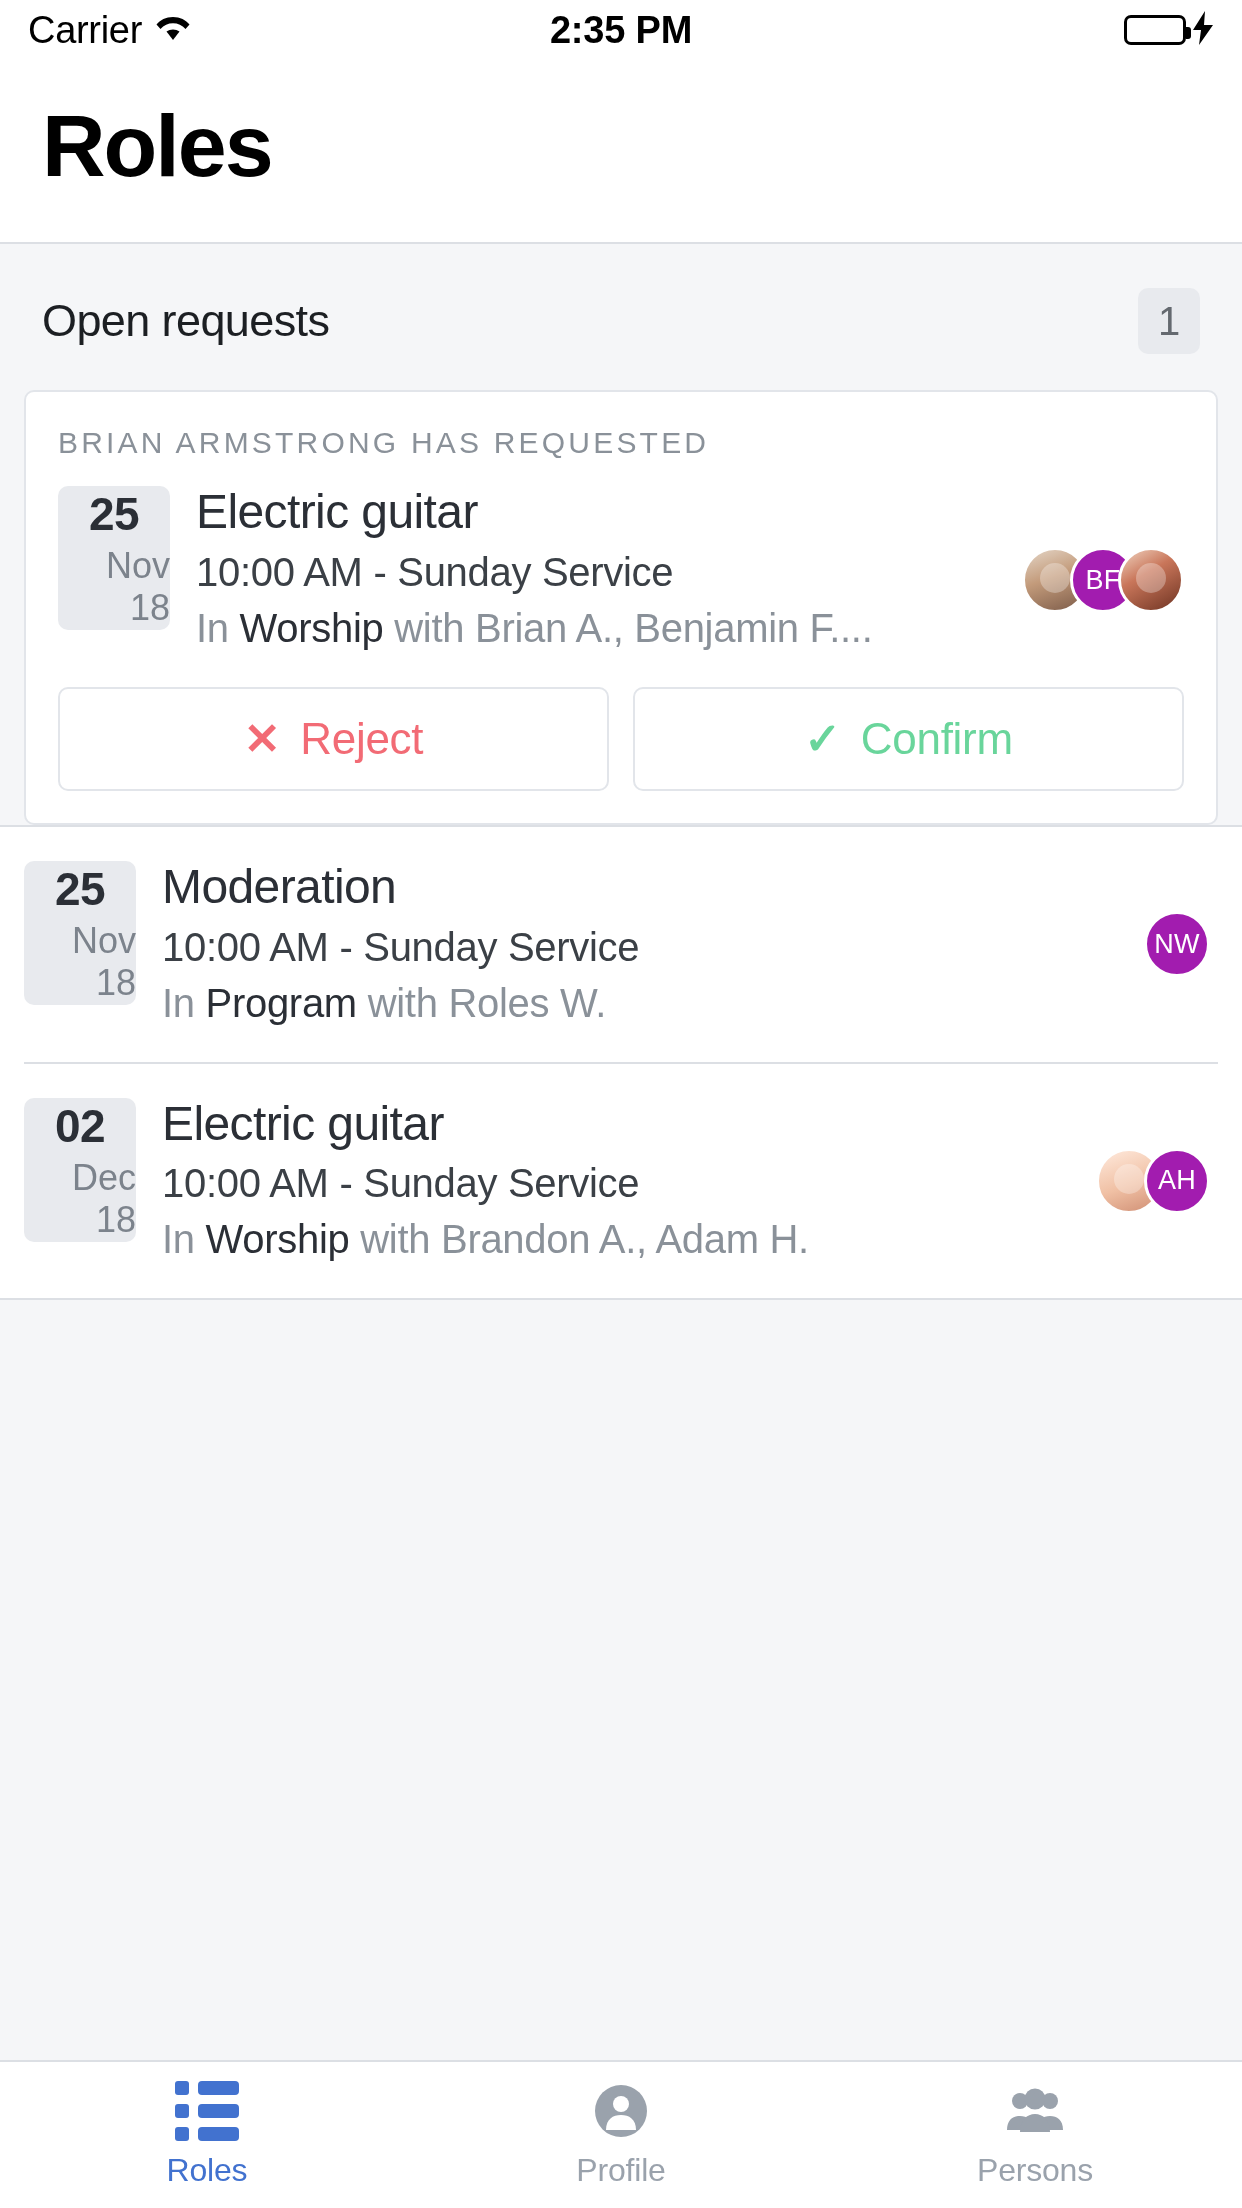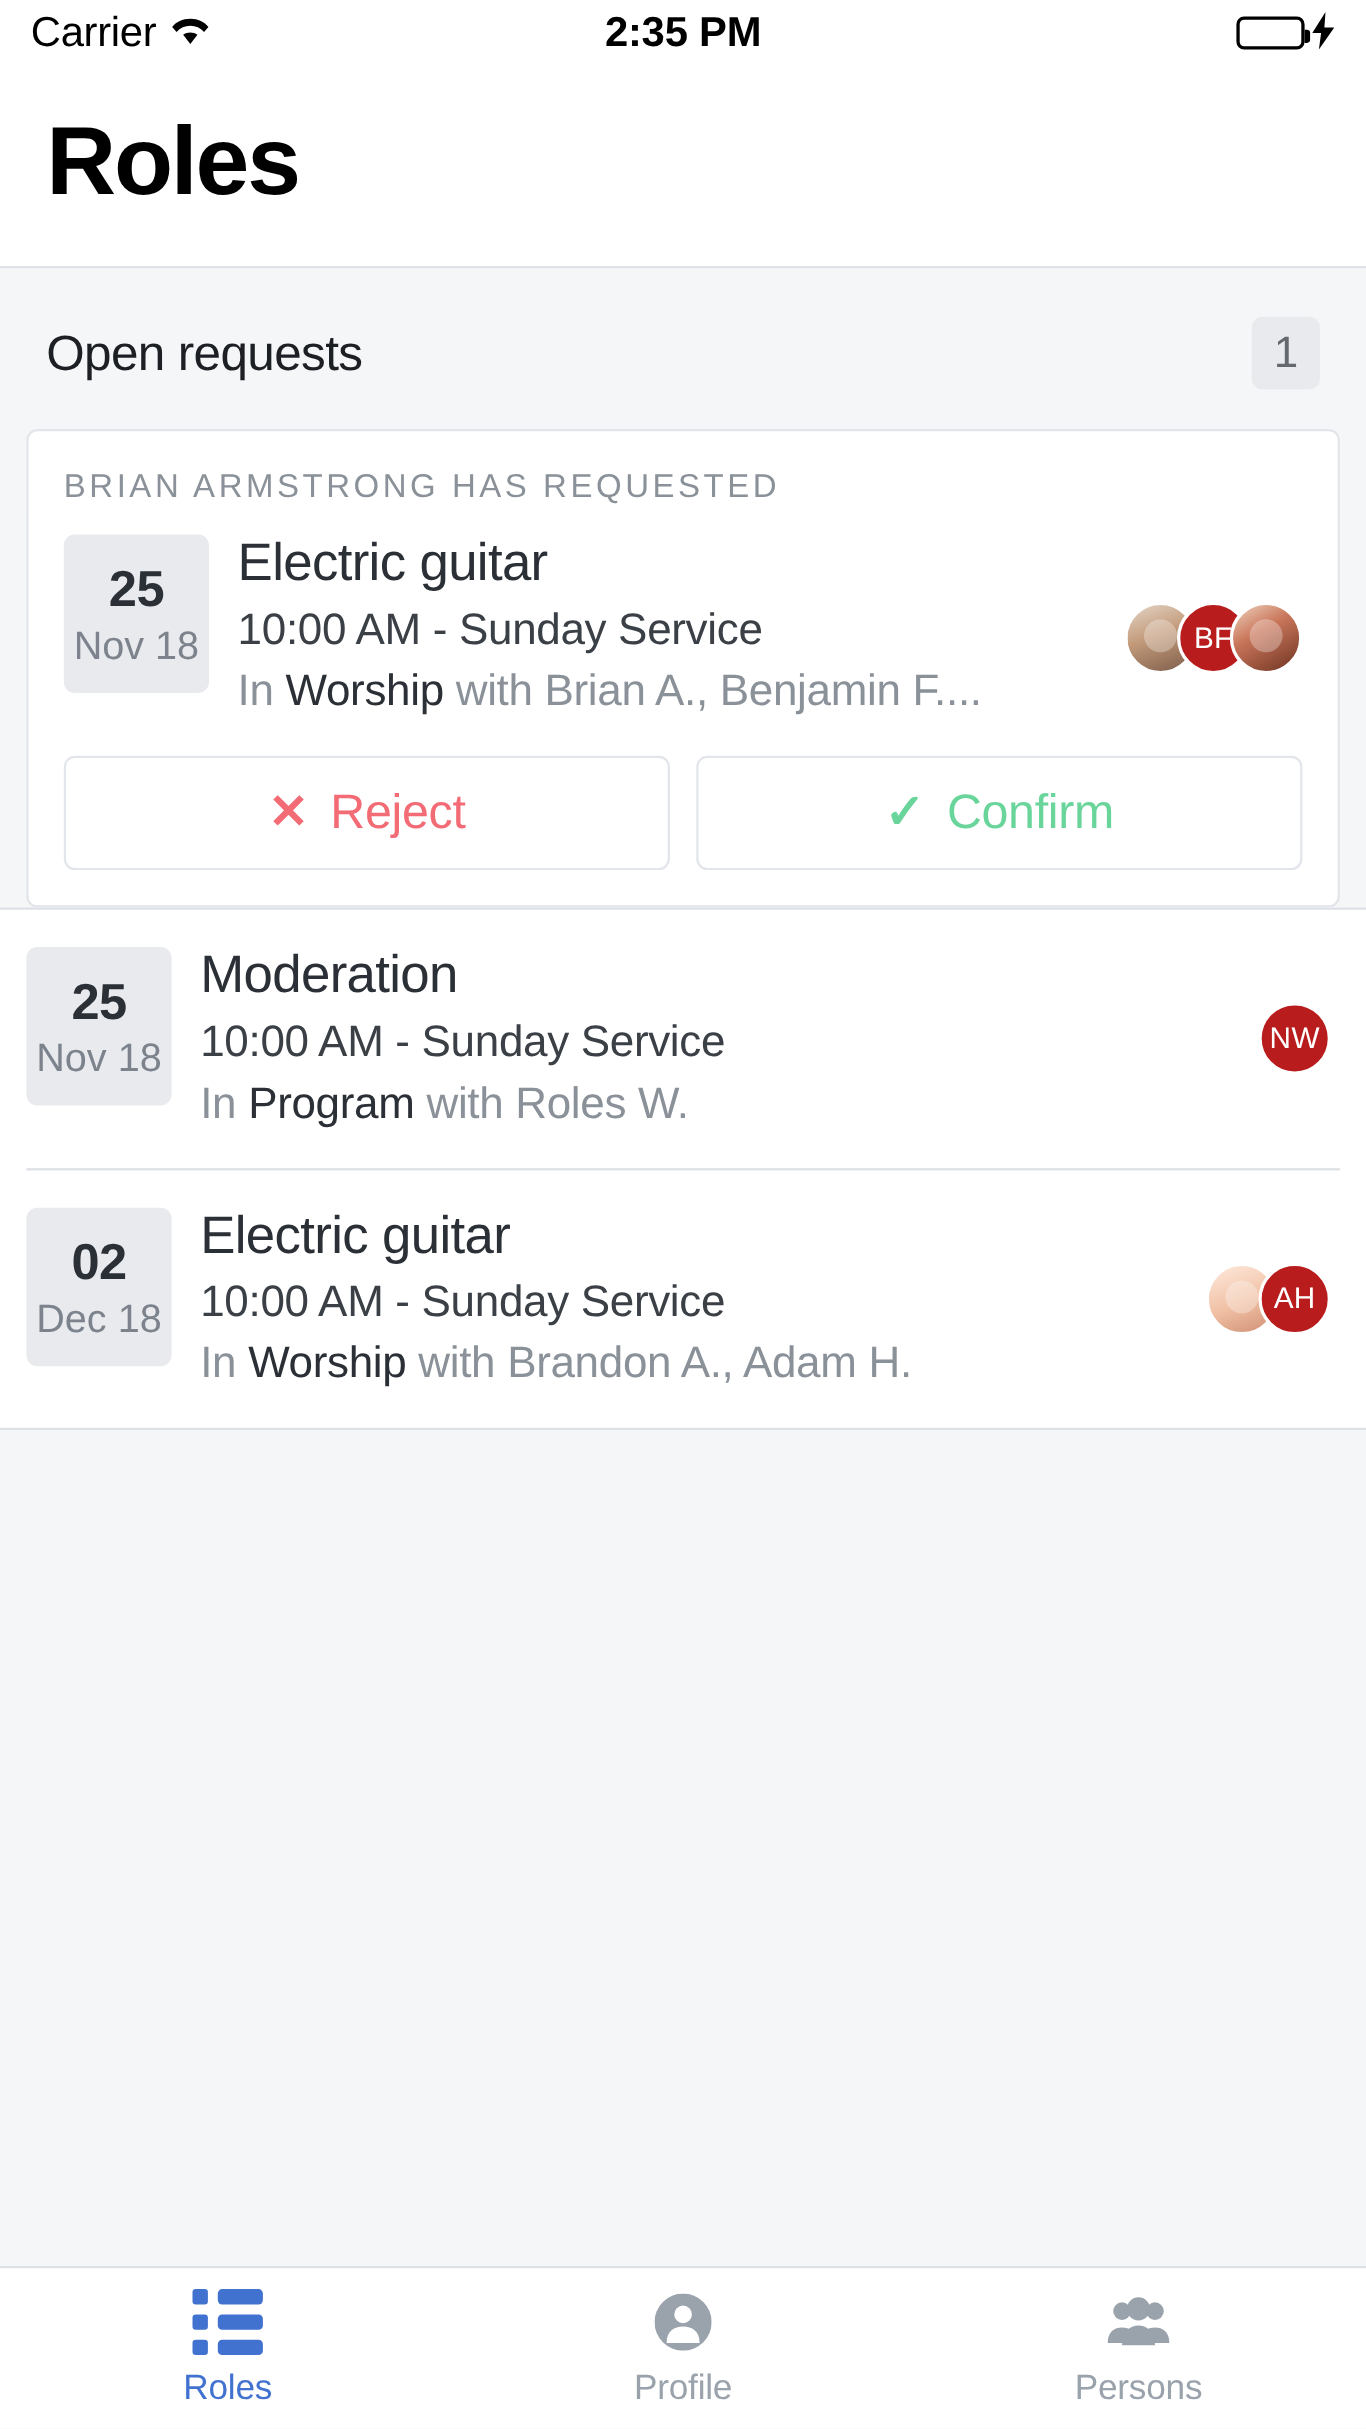--- a/index.html
+++ b/index.html
@@ -94,21 +94,21 @@
     padding: 34px 32px 32px 32px;
   }
   .req-eyebrow {
     font-size: 30px; color: #8a9199; letter-spacing: 3.2px;
     text-transform: uppercase; margin-bottom: 26px;
   }
   .entry {
     display: flex; align-items: flex-start; gap: 26px;
   }
   .datebox {
-    width: 132px; height: 144px; border-radius: 10px; background: #e8eaee;
+    width: 112px; height: 144px; border-radius: 10px; background: #e8eaee;
     display: flex; flex-direction: column; align-items: center; justify-content: center;
     flex: 0 0 auto; gap: 4px; text-align: right;
   }
   .datebox .d { font-size: 46px; font-weight: bold; color: #2b2f36; letter-spacing: -0.5px; }
   .datebox .m { font-size: 36px; color: #7c838c; }
   .entry-body { flex: 1 1 auto; min-width: 0; }
   .entry-title {
     font-size: 48px; color: #2b2f36; letter-spacing: -0.6px; line-height: 1.1;
     margin-bottom: 8px; white-space: nowrap; overflow: hidden; text-overflow: ellipsis;
   }
@@ -125,21 +125,21 @@
   .avatars.shift { margin-top: 22px; }
   .av {
     width: 66px; height: 66px; border-radius: 50%;
     border: 3px solid #ffffff;
     margin-left: -18px;
     display: flex; align-items: center; justify-content: center;
     font-size: 27px; color: #ffffff; letter-spacing: 0.3px;
     overflow: hidden; position: relative; flex: 0 0 auto;
   }
   .av:first-child { margin-left: 0; }
-  .av.initials { background: #b91c1c; }
+  .av.initials { background: #a21caf; }
   .av.photo-a { background: linear-gradient(160deg,#e4d5c6 0%,#c39b7b 45%,#7d5c49 100%); }
   .av.photo-b { background: linear-gradient(150deg,#f0d3c0 0%,#c9765a 40%,#6e3322 100%); }
   .av.photo-c { background: linear-gradient(160deg,#ffeadd 0%,#f0c0a4 55%,#d08f74 100%); }
   .av.photo-a::after, .av.photo-b::after, .av.photo-c::after {
     content: ""; position: absolute; left: 50%; top: 46%;
     width: 30px; height: 30px; border-radius: 50%;
     background: rgba(255,255,255,0.30); transform: translate(-50%,-50%);
   }
 
   

